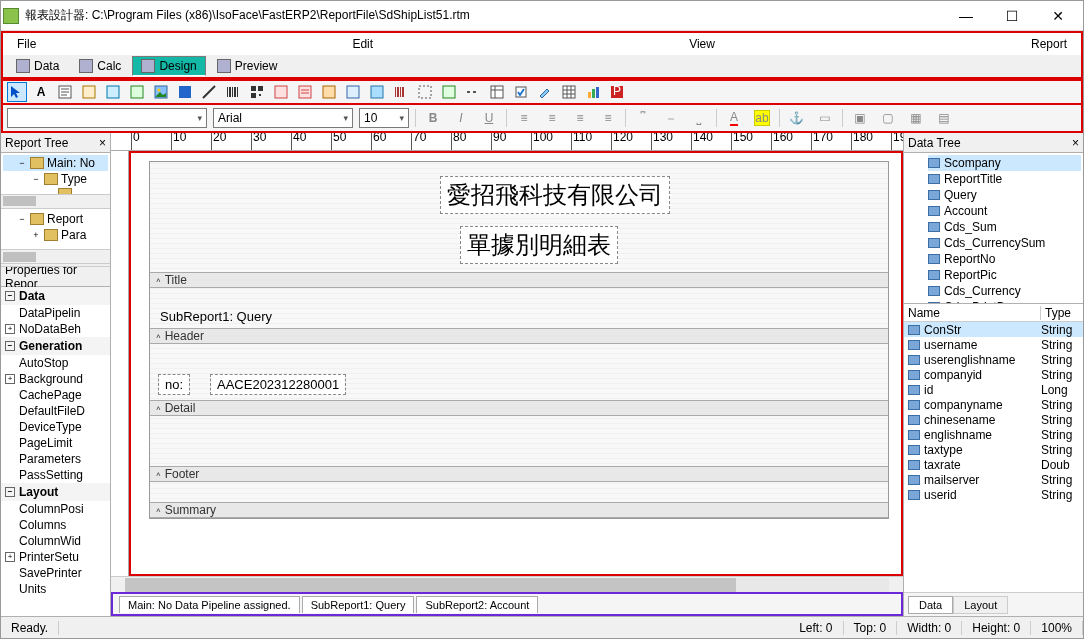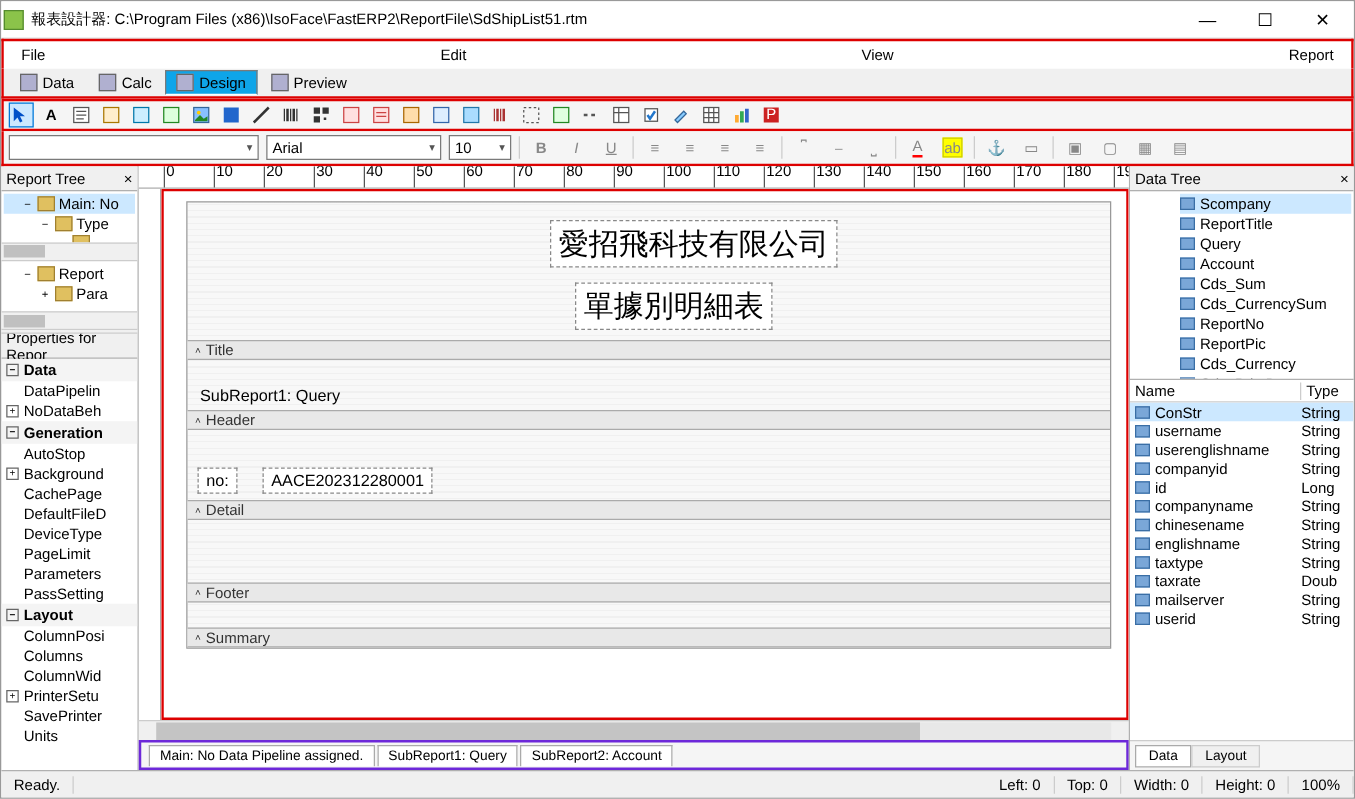--- a/index.html
+++ b/index.html
@@ -5,21 +5,21 @@
 * { margin: 0; padding: 0; box-sizing: border-box; font-family: "Segoe UI", Tahoma, sans-serif; font-size: 12px; }
 body { background: #fff; width: 1084px; height: 639px; overflow: hidden; display: flex; flex-direction: column; border: 1px solid #999; }
 .titlebar { height: 30px; display: flex; align-items: center; padding: 0 2px; background: #fff; border-bottom: 1px solid #ddd; }
 .titlebar .app-icon { width: 16px; height: 16px; background: #8bc34a; border: 1px solid #558b2f; margin-right: 6px; }
 .titlebar .title { flex: 1; font-size: 12px; }
 .titlebar .win-btn { width: 46px; height: 30px; display: flex; align-items: center; justify-content: center; font-size: 14px; cursor: default; }
 .menubar { height: 24px; display: flex; align-items: center; padding: 0 4px; border: 2px solid #d00; border-bottom: none; justify-content: space-between; }
 .menubar .menu-item { padding: 2px 10px; cursor: default; }
 .tabbar { height: 24px; display: flex; align-items: center; padding: 0 4px; border: 2px solid #d00; border-top: none; background: #f0f0f0; }
 .tabbar .tab { display: flex; align-items: center; padding: 2px 8px; margin-right: 2px; border: 1px solid transparent; cursor: default; }
-.tabbar .tab.active { background: #0ea5e9; border: 1px solid #7a7a7a; border-bottom-color: #fff; }
+.tabbar .tab.active { background: #14b8a6; border: 1px solid #7a7a7a; border-bottom-color: #fff; }
 .tabbar .tab .icn { width: 14px; height: 14px; margin-right: 4px; background: #b0b0d0; border: 1px solid #666; }
 .toolbar1 { height: 26px; display: flex; align-items: center; padding: 0 4px; border: 2px solid #d00; gap: 4px; background: #f5f5f5; }
 .toolbar1 .tb-btn { width: 20px; height: 20px; display: flex; align-items: center; justify-content: center; cursor: default; font-size: 11px; }
 .toolbar1 .tb-btn.sel { background: #cce8ff; border: 1px solid #0078d7; }
 .tb-svgicon { width: 16px; height: 16px; }
 .toolbar2 { height: 28px; display: flex; align-items: center; padding: 0 4px; border: 2px solid #d00; border-top: none; gap: 6px; background: #f5f5f5; }
 .toolbar2 .combo { height: 20px; border: 1px solid #7a7a7a; background: #fff; padding: 0 4px; display: flex; align-items: center; justify-content: space-between; }
 .toolbar2 .combo .arrow { font-size: 9px; color: #555; margin-left: 6px; }
 .toolbar2 .combo.lg { width: 200px; }
 .toolbar2 .combo.md { width: 140px; }
@@ -72,21 +72,21 @@
 .rpt-text.sm { font-size: 13px; }
 .sub-tabs { height: 24px; border: 2px solid #6d28d9; display: flex; align-items: center; padding: 0 6px; gap: 2px; background: #f5f5f5; }
 .sub-tabs .stab { padding: 2px 8px; border: 1px solid #aaa; background: #fff; font-size: 11px; cursor: default; border-bottom: none; }
 .canvas-hscroll { height: 16px; background: #f0f0f0; border-top: 1px solid #ccc; display:flex; align-items:center; }
 .canvas-hscroll .track { flex:1; height:14px; background:#e8e8e8; position:relative; margin:0 14px;}
 .canvas-hscroll .thumb { position:absolute; left:0; width:80%; height:100%; background:#c4c4c4;}
 
 
 .rightcol { width: 180px; display: flex; flex-direction: column; border-left: 1px solid #b0b0b0; }
 .data-tree { height: 170px; display: flex; flex-direction: column; overflow: hidden; }
-.data-tree-body { flex: 1; overflow: hidden; font-size: 11px; padding: 2px 2px 2px 24px; margin-left: 16px; }
+.data-tree-body { flex: 1; overflow: hidden; font-size: 11px; padding: 2px 2px 2px 24px; }
 .data-tree-body .dn { display: flex; align-items: center; padding: 1px 0; white-space: nowrap; }
 .data-tree-body .dn .ic { width: 12px; height: 10px; background: #7aa7d8; border: 1px solid #3a6ea5; margin-right: 4px; }
 .data-tree-body .dn.sel { background: #cce8ff; }
 .fields { flex: 1; display: flex; flex-direction: column; overflow: hidden; border-top: 1px solid #b0b0b0; }
 .fields-header { height: 18px; background: #f0f0f0; padding: 0 4px; display: flex; align-items: center; border-bottom: 1px solid #ccc; font-size: 11px; }
 .fields-cols { height: 18px; display: flex; align-items: center; border-bottom: 1px solid #ccc; font-size: 11px; background: #fff; }
 .fields-cols .c1 { flex: 1; padding: 0 4px; border-right: 1px solid #ccc; }
 .fields-cols .c2 { width: 42px; padding: 0 4px; }
 .fields-body { flex: 1; overflow: hidden; font-size: 11px; }
 .fields-body .fr { display: flex; align-items: center; height: 15px; }

